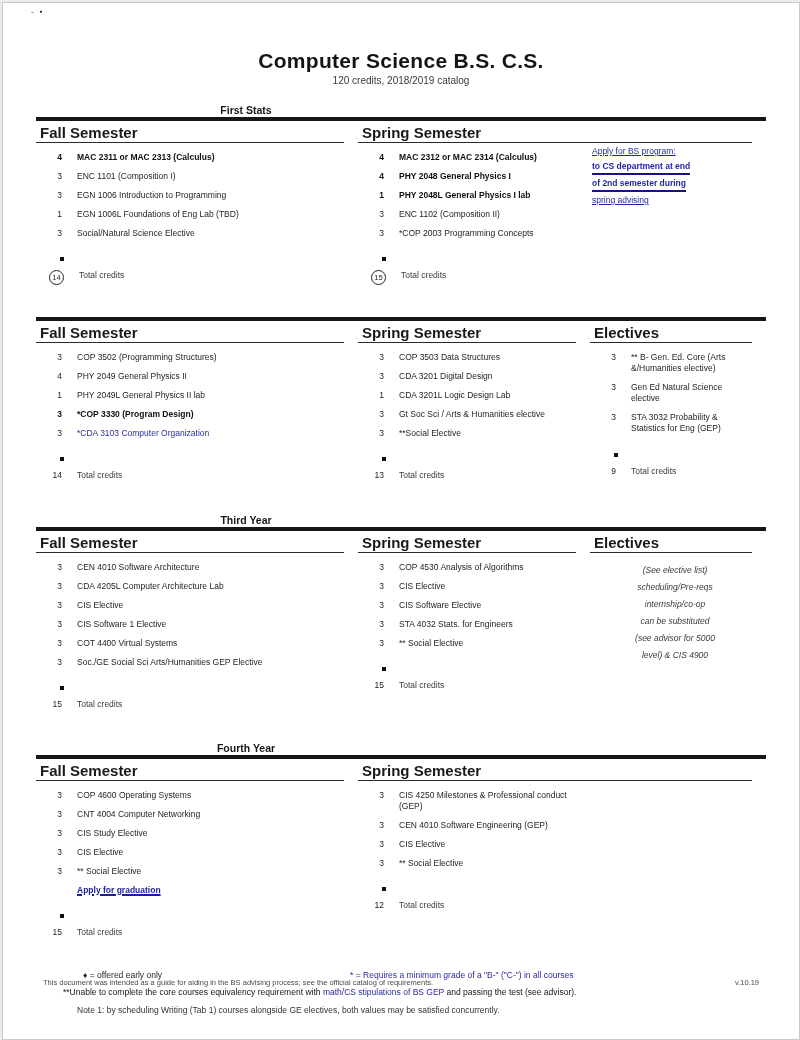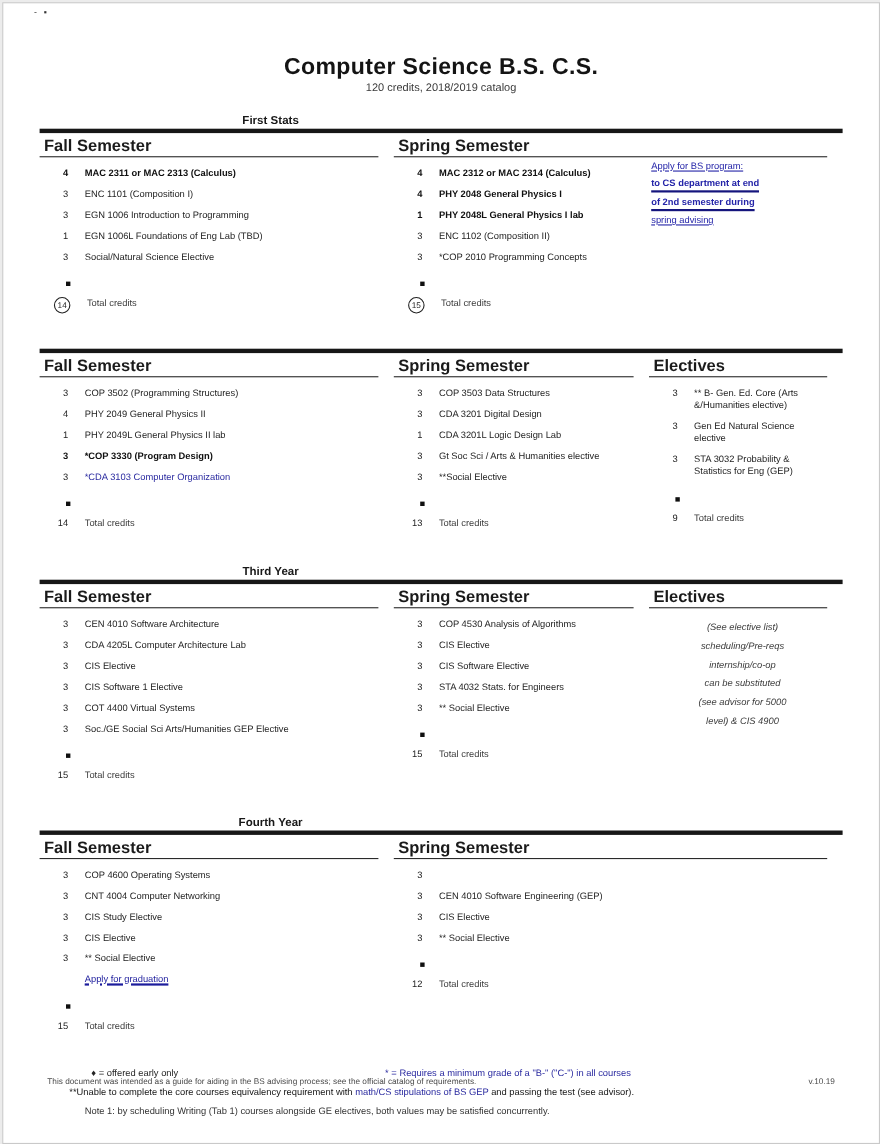--- a/index.html
+++ b/index.html
@@ -22,21 +22,21 @@
   .col{min-width:0;}
   .colhead{font-size:15px;font-weight:bold;color:#1a1a1a;border-bottom:1.4px solid #2a2a2a;
            padding:3px 0 1px 4px;margin-right:14px;}
   .rows{padding-top:9px;}
   .row{display:flex;margin-bottom:8px;font-size:8.5px;line-height:1.3;}
   .cr{flex:none;width:26px;text-align:right;color:#222;}
   .tx{margin-left:15px;padding-right:22px;color:#242424;}
   .tx .l2{display:block;}
   .b .tx,.b .cr{font-weight:bold;color:#101010;}
   .blue .tx{color:#2b2ba0;}
-  .link .tx{color:#1c1c9c;font-weight:normal;text-decoration:underline;text-decoration-thickness:2px;cursor:pointer;}
+  .link .tx{color:#1c1c9c;font-weight:bold;text-decoration:underline;text-decoration-thickness:2px;cursor:pointer;}
   .bullet-row{margin:0 0 2px 24px;}
   .sq{display:inline-block;width:4px;height:4px;background:#101010;}
   .total{margin-top:5px;}
   .total .tx{color:#3c3c3c;}
   .circ{display:inline-flex;align-items:center;justify-content:center;
         width:13px;height:13px;border:1.2px solid #222;border-radius:50%;
         font-size:7.5px;margin-left:13px;}
   .note-abs{position:absolute;right:6px;top:40px;width:168px;font-size:8.5px;line-height:14px;}
   .note-line{display:inline-block;color:#2424a8;text-decoration:underline;cursor:pointer;margin-bottom:1px;}
   .note-line.hvy{font-weight:bold;border-bottom:2.6px solid #15157d;text-decoration:none;}
@@ -110,21 +110,21 @@
               <div class="row b">
                 <span class="cr">1</span>
                 <span class="tx">PHY 2048L General Physics I lab</span>
               </div>
               <div class="row">
                 <span class="cr">3</span>
                 <span class="tx">ENC 1102 (Composition II)</span>
               </div>
               <div class="row">
                 <span class="cr">3</span>
-                <span class="tx">*COP 2010 Programming Concepts</span>
+                <span class="tx">*COP 2003 Programming Concepts</span>
               </div>
               <div class="bullet-row"><span class="sq"></span></div>
               <div class="row total">
                 <span class="circ">15</span>
                 <span class="tx">Total credits</span>
               </div>
             </div>
           </div>
         </div>
         <div class="note-abs"><span class="note-line">Apply for BS program:</span><br><span class="note-line hvy">to CS department at end</span><br><span class="note-line hvy">of 2nd semester during</span><br><span class="note-line">spring advising</span><br></div>
@@ -333,20 +333,21 @@
                 <span class="cr">15</span>
                 <span class="tx">Total credits</span>
               </div>
             </div>
           </div>
           <div class="col">
             <div class="colhead">Spring Semester</div>
             <div class="rows">
               <div class="row">
                 <span class="cr">3</span>
+                <span class="tx">CIS 4250 Milestones &amp; Professional conduct<span class="l2">(GEP)</span></span>
               </div>
               <div class="row">
                 <span class="cr">3</span>
                 <span class="tx">CEN 4010 Software Engineering (GEP)</span>
               </div>
               <div class="row">
                 <span class="cr">3</span>
                 <span class="tx">CIS Elective</span>
               </div>
               <div class="row">

